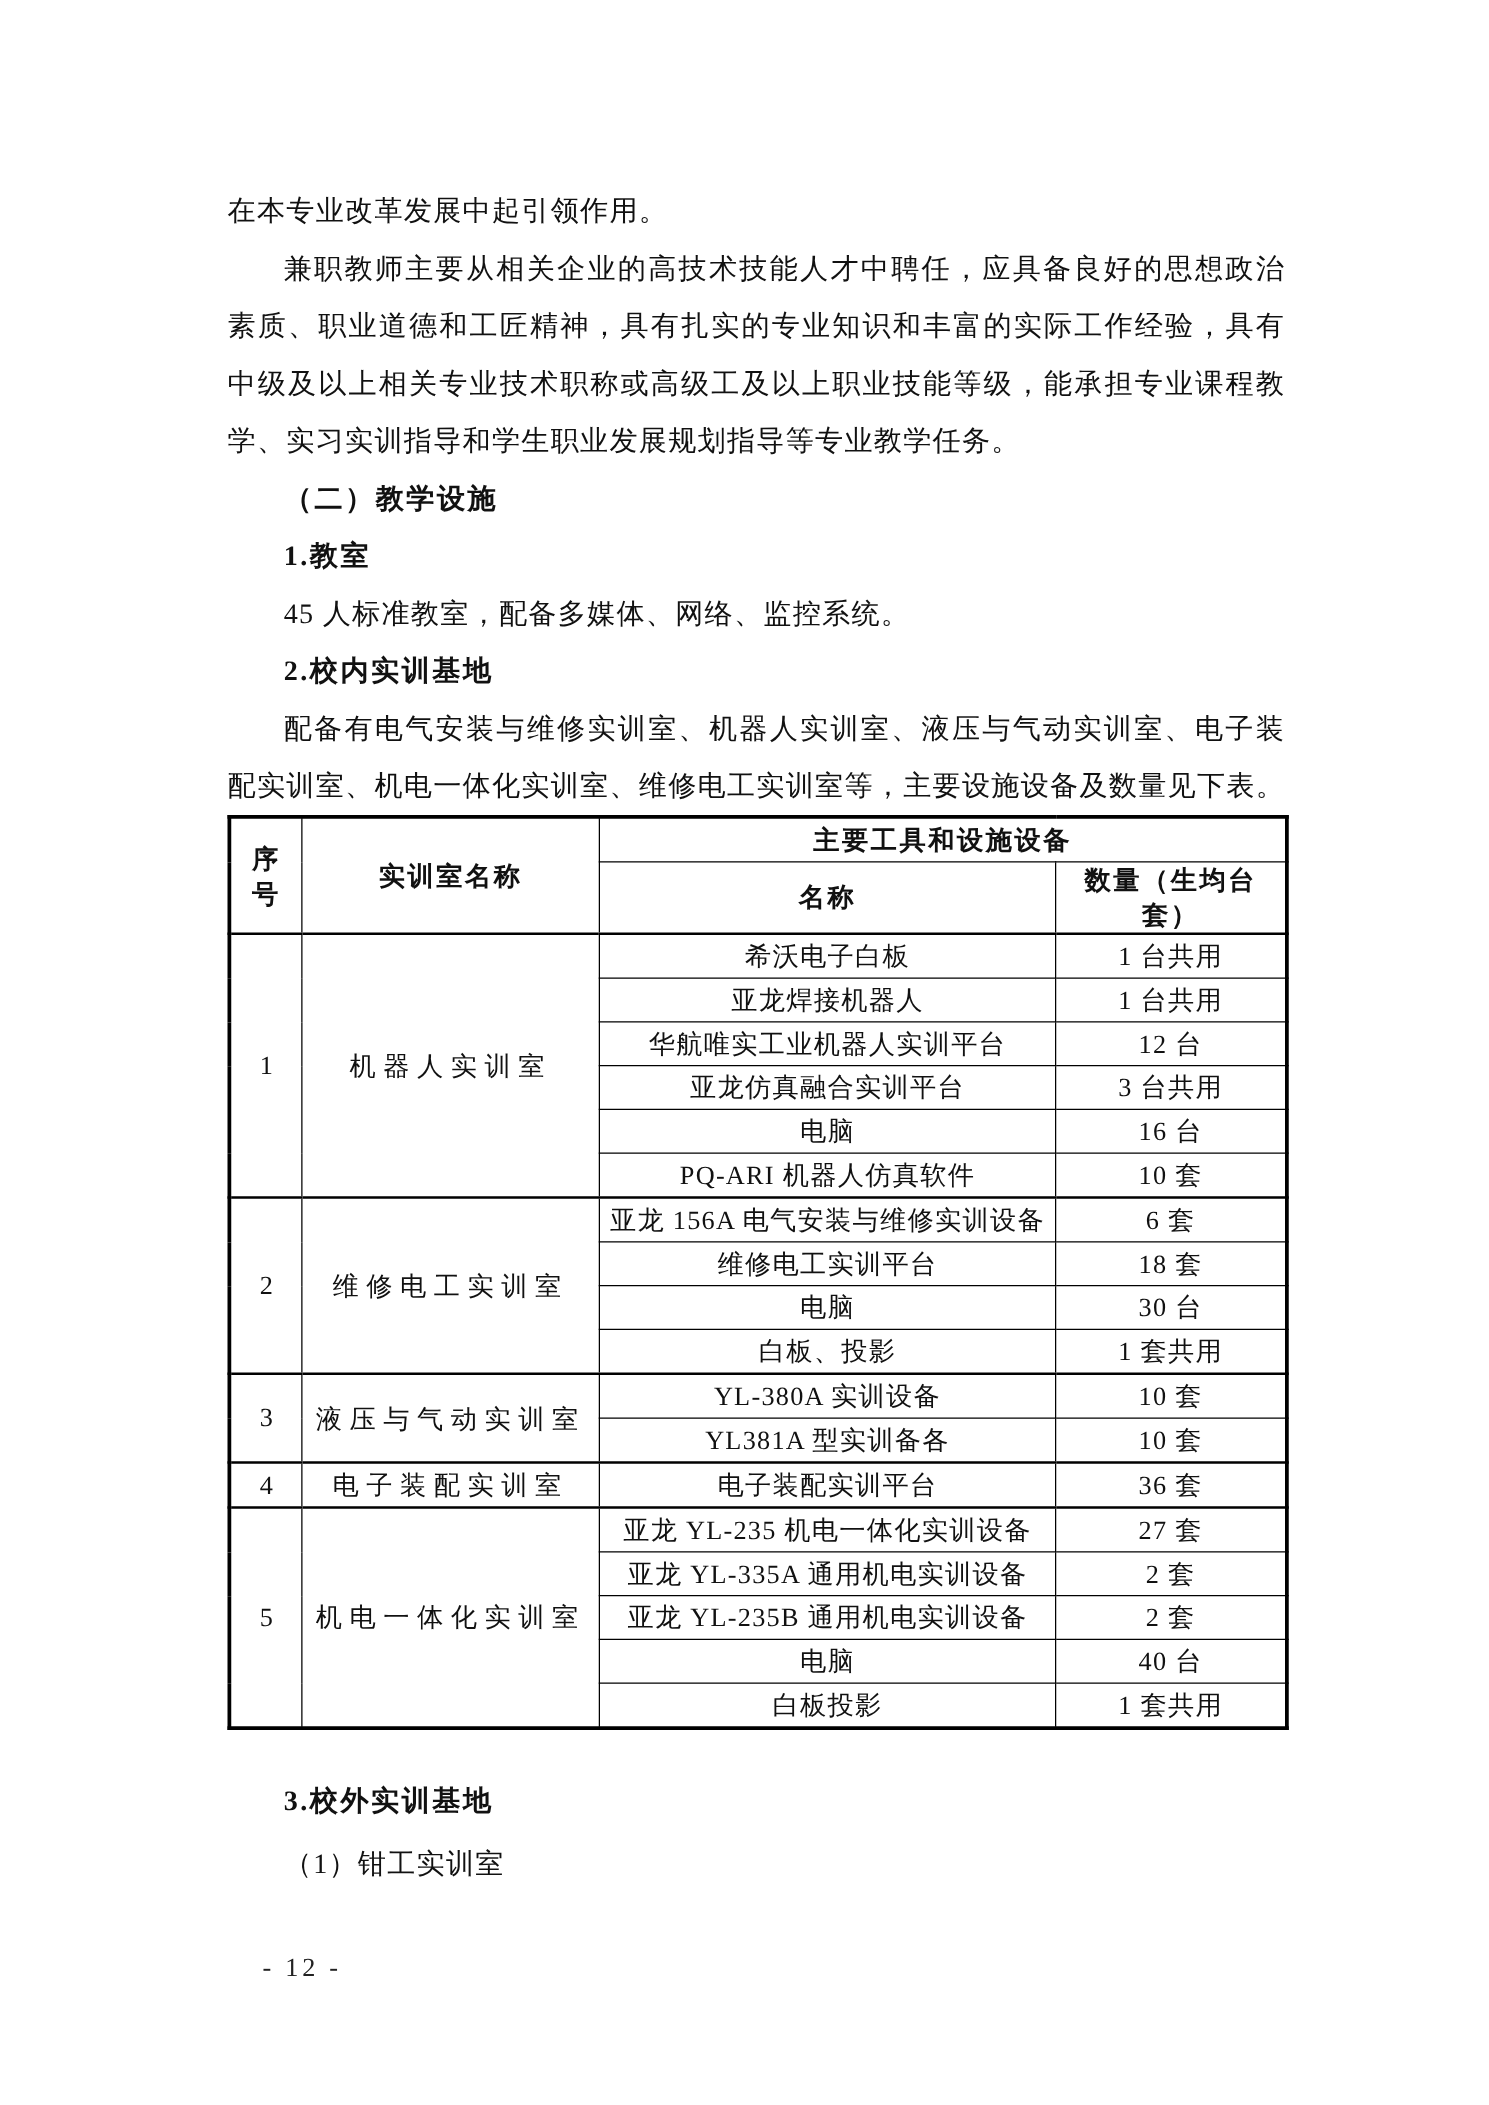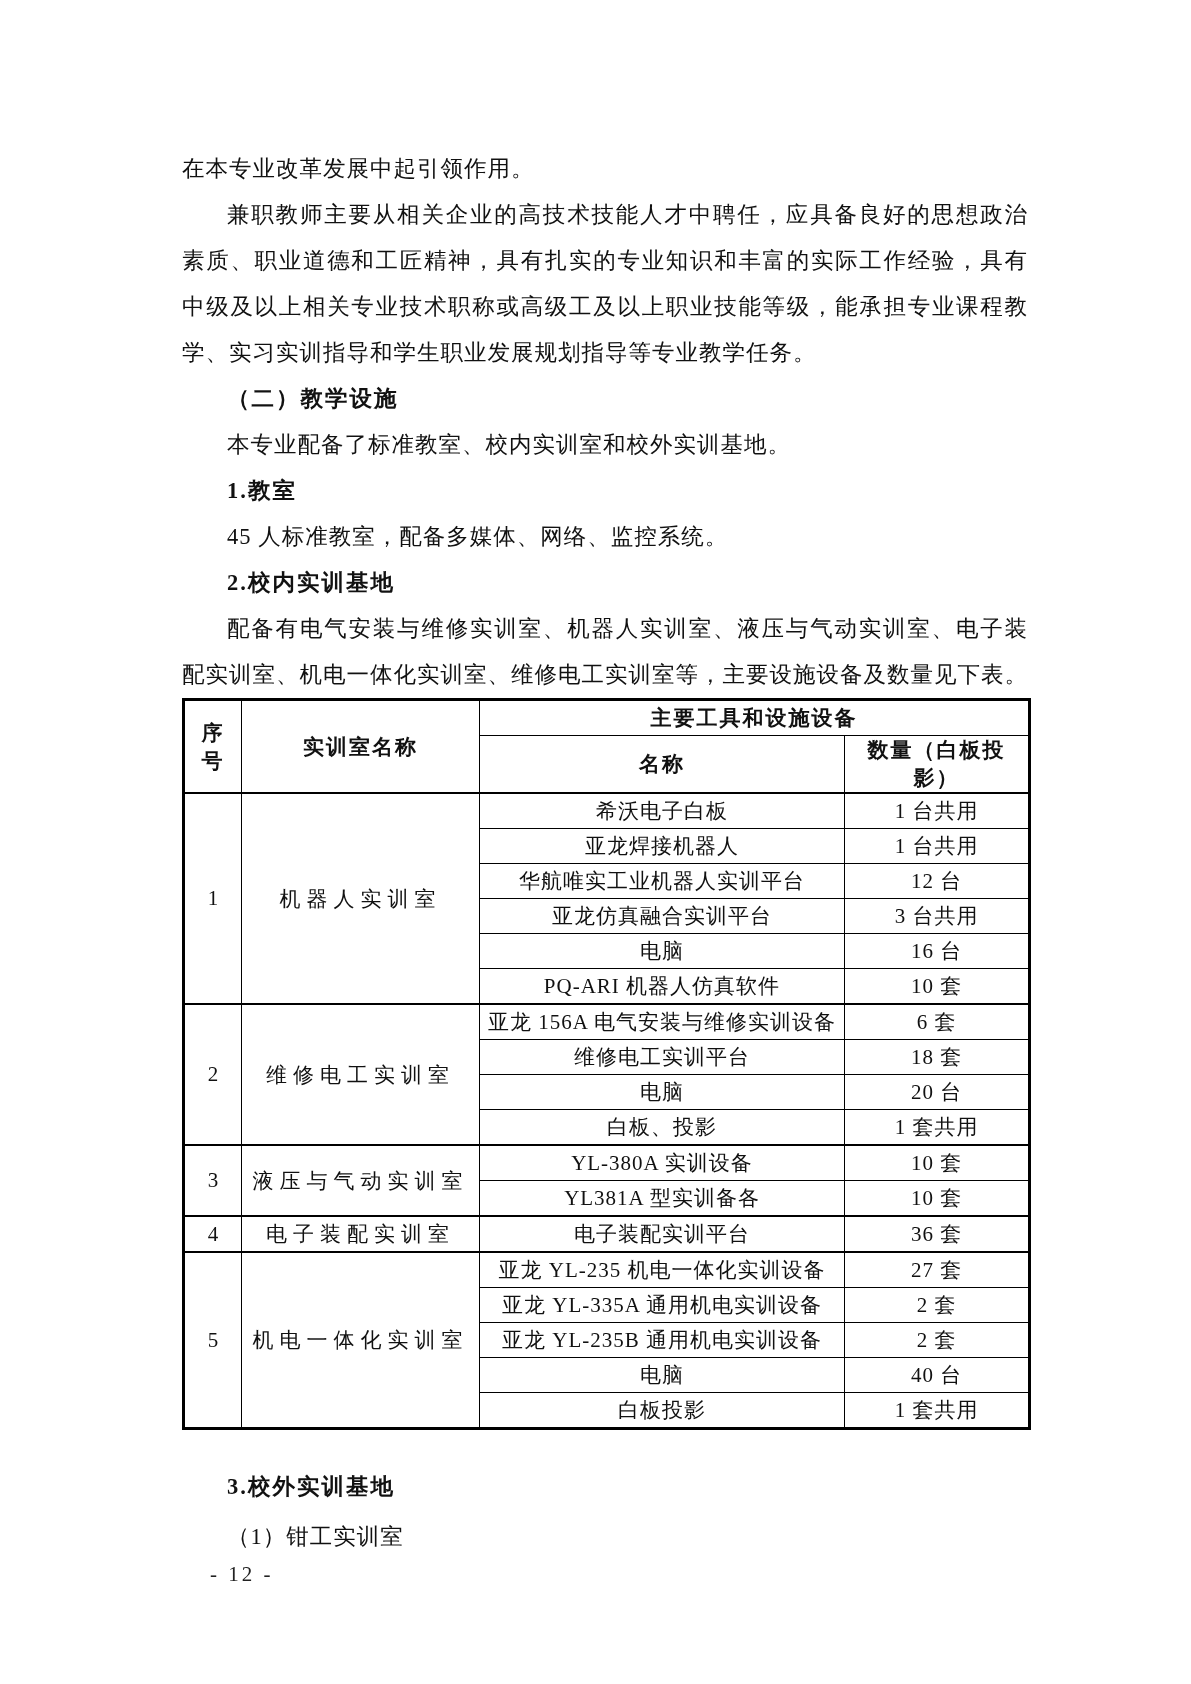--- a/index.html
+++ b/index.html
@@ -47,21 +47,20 @@
 <body>
 
 <div class="content">
 
   <div class="line">在本专业改革发展中起引领作用。</div>
   <div class="line ind fill">兼职教师主要从相关企业的高技术技能人才中聘任，应具备良好的思想政治</div>
   <div class="line fill">素质、职业道德和工匠精神，具有扎实的专业知识和丰富的实际工作经验，具有</div>
   <div class="line fill">中级及以上相关专业技术职称或高级工及以上职业技能等级，能承担专业课程教</div>
   <div class="line">学、实习实训指导和学生职业发展规划指导等专业教学任务。</div>
   <div class="line ind bold">（二）教学设施</div>
-  <div class="line ind">本专业配备了标准教室、校内实训室和校外实训基地。</div>
   <div class="line ind bold">1.教室</div>
   <div class="line ind">45 人标准教室，配备多媒体、网络、监控系统。</div>
   <div class="line ind bold">2.校内实训基地</div>
   <div class="line ind fill">配备有电气安装与维修实训室、机器人实训室、液压与气动实训室、电子装</div>
   <div class="line fill">配实训室、机电一体化实训室、维修电工实训室等，主要设施设备及数量见下表。</div>
 
   <table class="equip">
     <colgroup>
       <col style="width:58px">
         <col style="width:238px">
@@ -69,21 +68,21 @@
         <col style="width:185px">
     </colgroup>
     <thead>
       <tr class="h1">
         <th rowspan="2">序号</th>
         <th rowspan="2">实训室名称</th>
         <th colspan="2">主要工具和设施设备</th>
       </tr>
       <tr class="h2">
         <th>名称</th>
-        <th>数量（白板投影）</th>
+        <th>数量（生均台套）</th>
       </tr>
     </thead>
     <tbody>
 
       <tr class="sec">
         <td class="seq" rowspan="6">1</td>
         <td class="room" rowspan="6">机器人实训室</td>
         <td class="iname">希沃电子白板</td>
         <td class="qty">1 台共用</td>
       </tr>
@@ -113,21 +112,21 @@
         <td class="room" rowspan="4">维修电工实训室</td>
         <td class="iname">亚龙 156A 电气安装与维修实训设备</td>
         <td class="qty">6 套</td>
       </tr>
       <tr>
         <td class="iname">维修电工实训平台</td>
         <td class="qty">18 套</td>
       </tr>
       <tr>
         <td class="iname">电脑</td>
-        <td class="qty">20 台</td>
+        <td class="qty">30 台</td>
       </tr>
       <tr>
         <td class="iname">白板、投影</td>
         <td class="qty">1 套共用</td>
       </tr>
 
       <tr class="sec">
         <td class="seq" rowspan="2">3</td>
         <td class="room" rowspan="2">液压与气动实训室</td>
         <td class="iname">YL-380A 实训设备</td>

